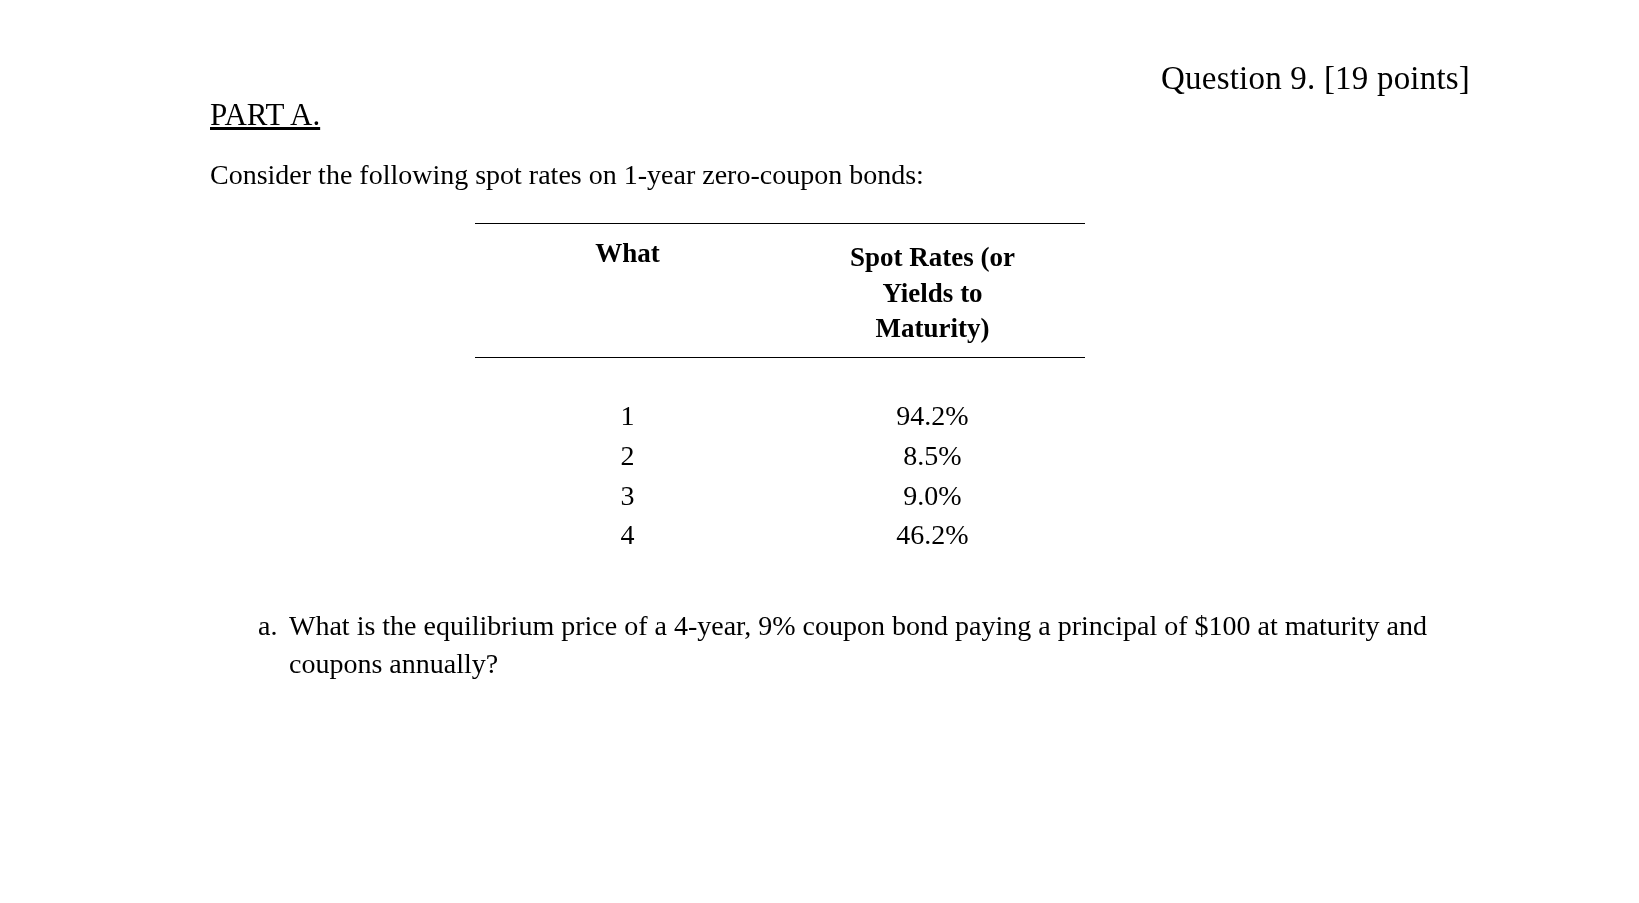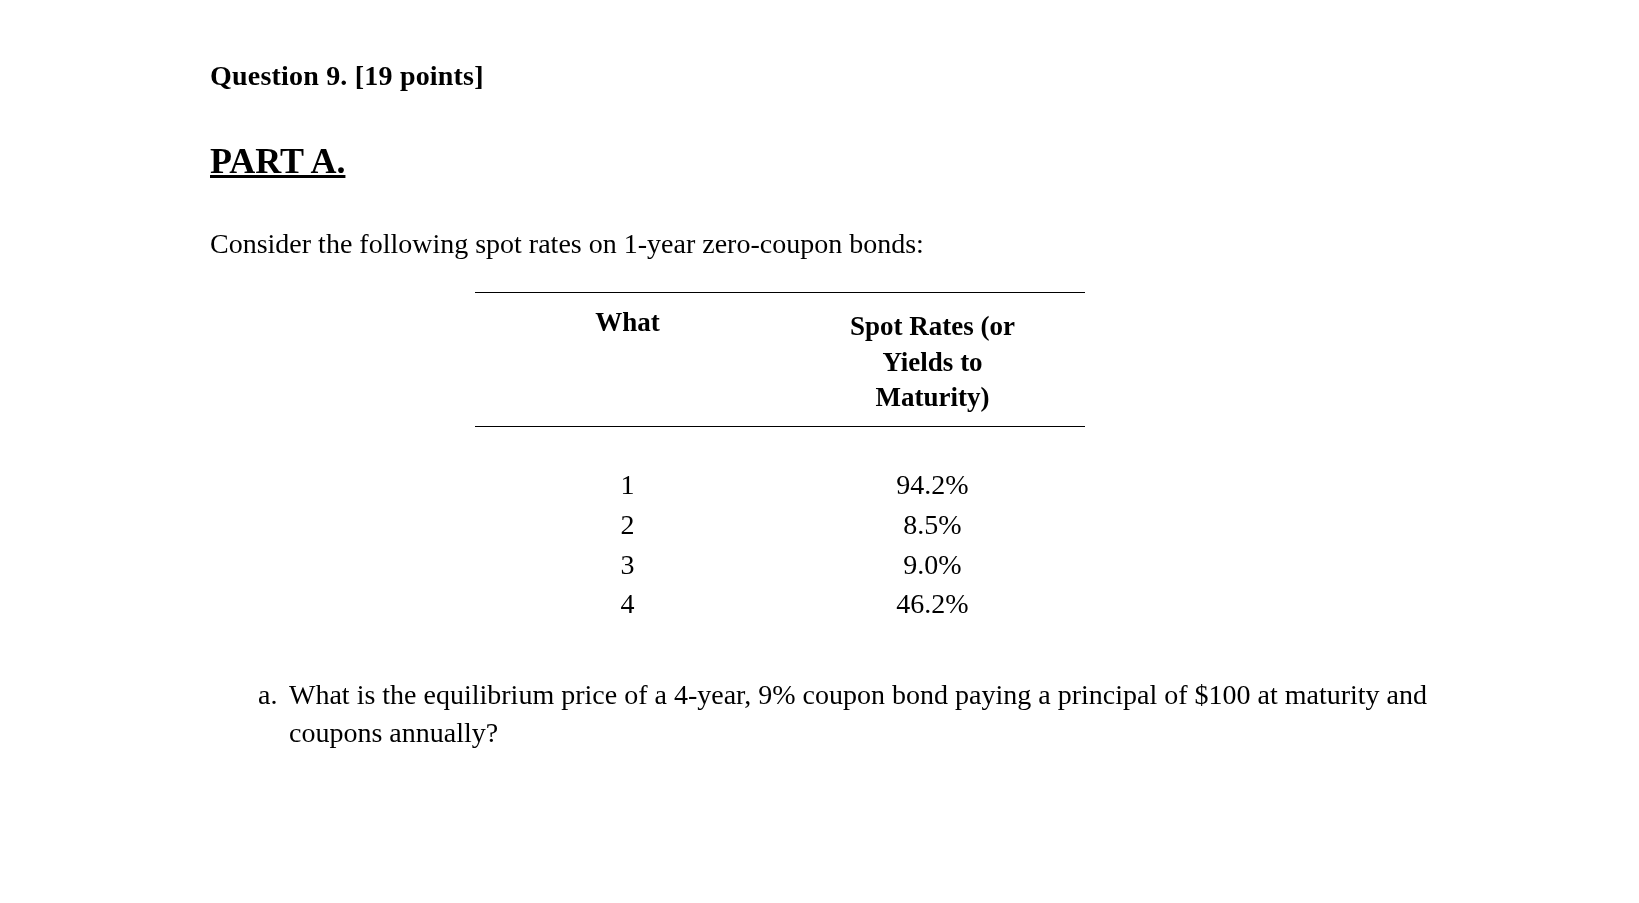--- a/index.html
+++ b/index.html
@@ -20,35 +20,35 @@
     height: 903px;
     box-sizing: border-box;
   }
   .content {
     position: absolute;
     left: 210px;
     top: 60px;
     width: 1260px;
   }
   .q-title {
-    font-size: 28px;
-    font-weight: bold;
+    font-size: 33px;
+    font-weight: normal;
     letter-spacing: 0.2px;
     margin: 0 0 0 0;
+    text-align: right;
   }
   .part-head {
-    font-size: 36px;
-    font-weight: bold;
+    font-size: 31px;
+    font-weight: normal;
     text-decoration: underline;
-    margin-top: 48px;
     display: inline-block;
   }
   .intro {
     font-size: 28px;
-    margin-top: 46px;
+    margin-top: 26px;
   }
   .table-wrap {
     margin-top: 32px;
     margin-left: 265px;
     width: 610px;
   }
   table.rates {
     border-collapse: collapse;
     width: 100%;
     table-layout: fixed;

